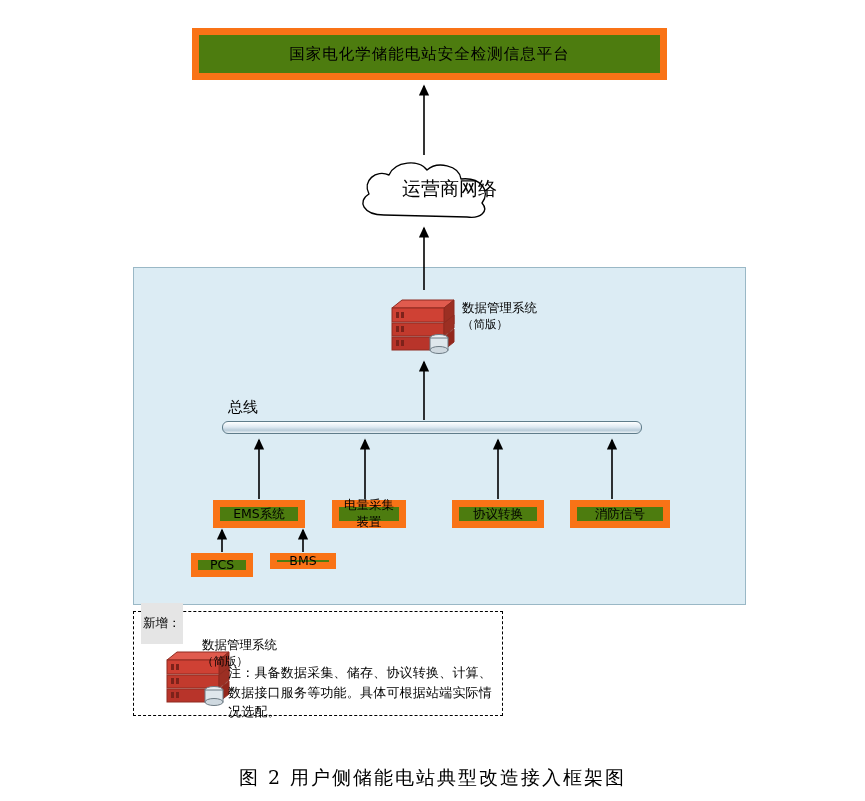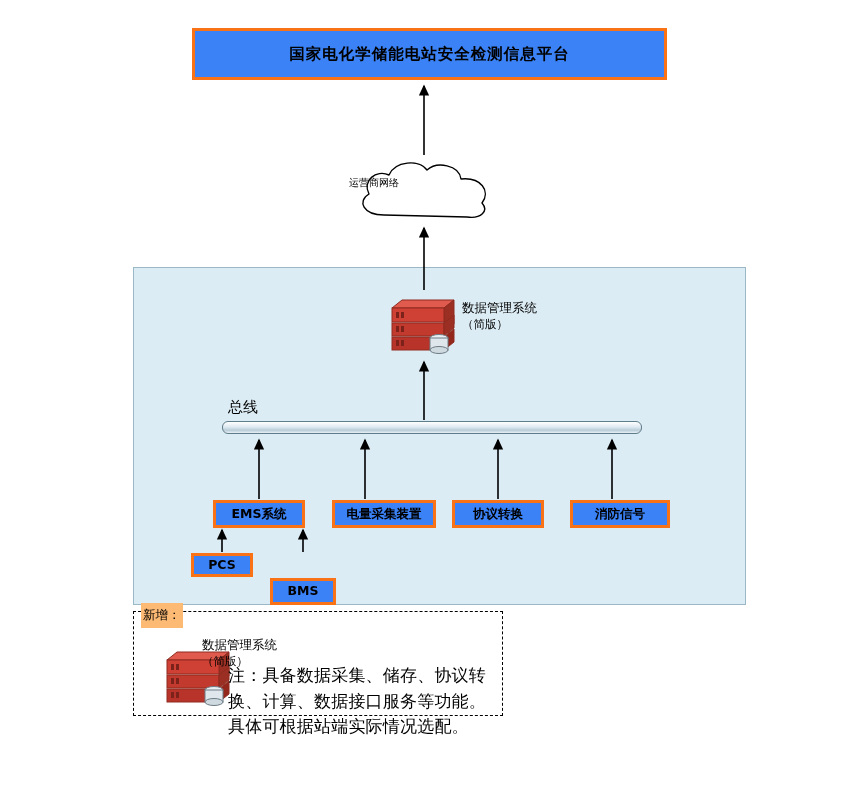--- a/index.html
+++ b/index.html
@@ -18,28 +18,27 @@
   .stage {
     position: absolute;
     left: 0; top: 0;
     width: 865px;
     height: 801px;
   }
   
   .box {
     position: absolute;
     box-sizing: border-box;
-    border: 3px solid #f97316;
-    background: #3b82f6;
+    border: 7px solid #f97316;
+    background: #4d7c0f;
     display: flex;
     align-items: center;
     justify-content: center;
     text-align: center;
     line-height: 1.35;
-    font-weight: bold;
   }
   #platform-box {
     left: 192px; top: 28px;
     width: 475px; height: 52px;
     font-size: 15.5px;
     letter-spacing: 1px;
   }
   
   #station-region {
     position: absolute;
@@ -53,22 +52,22 @@
   #cloud-wrap {
     position: absolute;
     left: 349px; top: 157px;
     width: 148px; height: 68px;
   }
   #cloud-wrap svg { display: block; }
   #cloud-label {
     position: absolute;
     left: 0; top: 20px;
     width: 148px;
-    text-align: left;
-    font-size: 10px;
+    text-align: right;
+    font-size: 19px;
     line-height: 1.25;
   }
   
   #bus-bar {
     position: absolute;
     left: 222px; top: 421px;
     width: 420px; height: 13px;
     border: 1px solid #5f7c8a;
     border-radius: 6px;
     background: linear-gradient(to bottom, #ffffff 0%, #dfeaf2 45%, #b9ccd9 75%, #e9f1f6 100%);
@@ -78,25 +77,25 @@
     position: absolute;
     left: 228px; top: 398px;
     font-size: 15px;
   }
   
   .leaf {
     height: 28px;
     font-size: 12.5px;
   }
   #ems-box      { left: 213px; top: 500px; width: 92px; text-align: center; }
-  #meter-box    { left: 332px; top: 500px; width: 104px; }
+  #meter-box    { left: 332px; top: 500px; width: 74px; }
   #hvac-box     { left: 452px; top: 500px; width: 92px; }
   #fire-box     { left: 570px; top: 500px; width: 100px; }
   #pcs-box      { left: 191px; top: 553px; width: 62px; height: 24px; }
-  #bms-box      { left: 270px; top: 578px; width: 66px; height: 27px; }
+  #bms-box      { left: 270px; top: 553px; width: 66px; height: 16px; }
   
   .server {
     position: absolute;
     width: 78px;
     height: 62px;
   }
   .server svg { display: block; }
   #server-main { left: 382px; top: 294px; }
   #server-note { left: 157px; top: 646px; }
   #server-main-label {
@@ -111,36 +110,36 @@
     position: absolute;
     left: 133px; top: 611px;
     width: 370px; height: 105px;
     border: 1px dashed #000;
     box-sizing: border-box;
     background: #fff;
   }
   #note-tag {
     position: absolute;
     left: 141px; top: 603px;
-    background: #fdba74;
-    font-size: 12.5px;
-    padding: 4px 2px;
+    background: #e5e5e5;
+    font-size: 12.5px;
+    padding: 12px 2px;
   }
   #note-title {
     position: absolute;
     left: 202px; top: 637px;
     font-size: 12.5px;
     line-height: 1.35;
   }
   #note-title .sub { font-size: 11.5px; }
   #note-text {
     position: absolute;
     left: 228px; top: 663px;
     width: 268px;
-    font-size: 17px;
+    font-size: 13px;
     line-height: 1.5;
     letter-spacing: 0.2px;
   }
   
   #caption {
     position: absolute;
     left: 0; top: 765px;
     width: 865px;
     text-align: center;
     font-family: "DejaVu Serif", "Liberation Serif", serif;
@@ -247,20 +246,21 @@
       <rect x="48" y="44" width="18" height="12" fill="#dfe7ec" stroke="#6d7b84" stroke-width="1"></rect>
       <ellipse cx="57" cy="56" rx="9" ry="3.5" fill="#cfd9e0" stroke="#6d7b84" stroke-width="1"></ellipse>
     </svg>
   </div>
   <div id="note-title">
     <div>数据管理系统</div>
     <div class="sub">（简版）</div>
   </div>
   <div id="note-text">注：具备数据采集、储存、协议转换、计算、数据接口服务等功能。具体可根据站端实际情况选配。</div>
 
+  <div id="caption">图 2 用户侧储能电站典型改造接入框架图</div>
 
   <svg id="arrows">
     <defs>
       <marker id="arrowhead" markerWidth="9" markerHeight="9" refX="6" refY="3.2" orient="auto" markerUnits="strokeWidth">
         <path d="M0,0 L7,3.2 L0,6.4 z" fill="#000"></path>
       </marker>
     </defs>
 
     <line x1="424" y1="155" x2="424" y2="86" stroke="#000" stroke-width="1.6" marker-end="url(#arrowhead)"></line>
 

